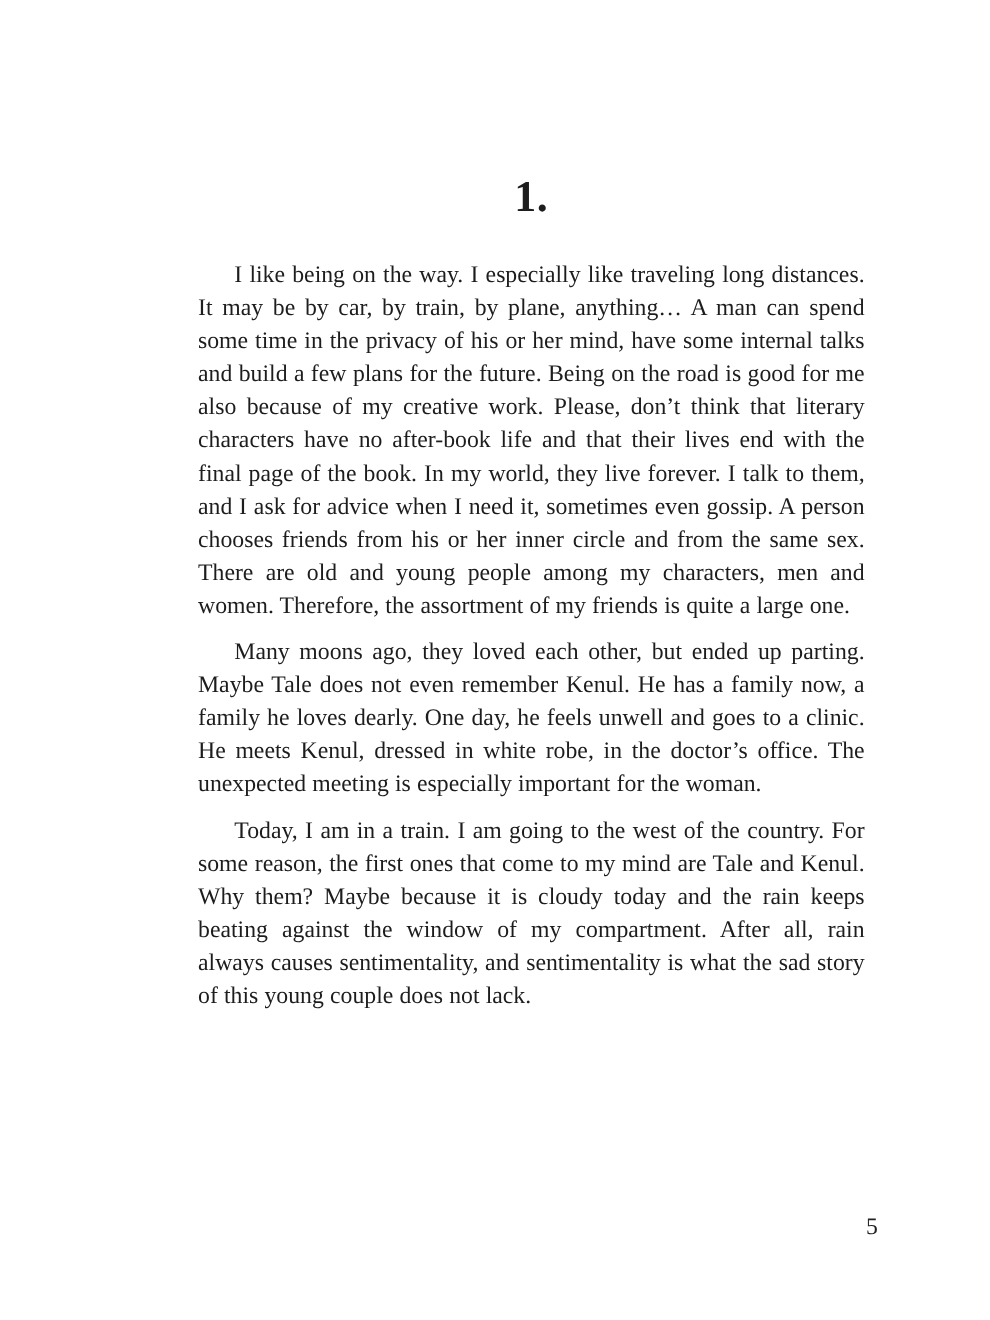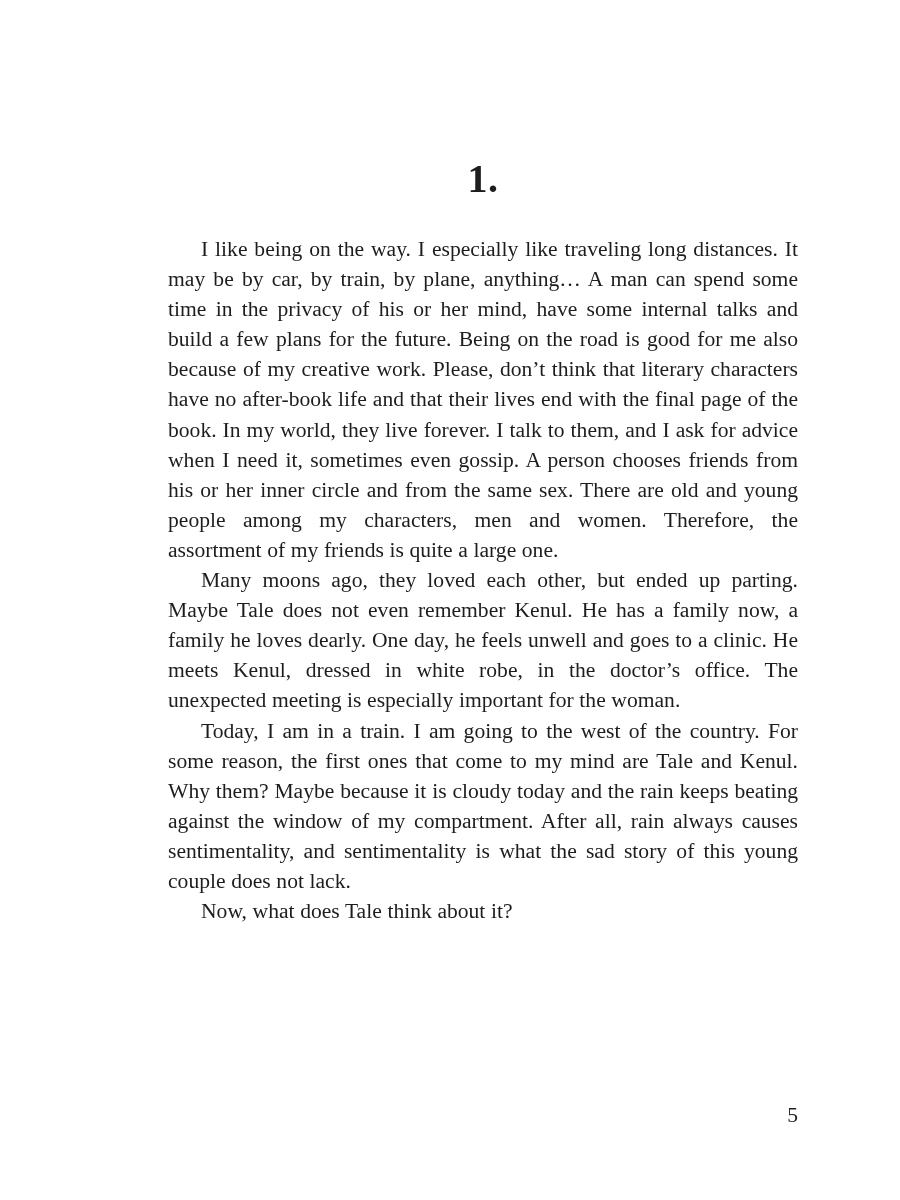--- a/index.html
+++ b/index.html
@@ -25,21 +25,21 @@
     font-weight: bold;
     text-align: center;
     margin: 0 0 31px 0;
     letter-spacing: 0.5px;
   }
   .body-paragraph {
     font-size: 21.6px;
     line-height: 30.1px;
     text-align: justify;
     text-indent: 33px;
-    margin: 0;
+    margin: 12px;
     word-spacing: 0.2px;
   }
   .page-number {
     position: absolute;
     top: 1100px;
     right: 102px;
     font-size: 21.6px;
     line-height: 30px;
     text-align: right;
     color: #222222;
@@ -47,16 +47,15 @@
 </style>
 </head>
 <body>
 
 <div class="book-page">
   <div class="text-column">
     <h1 class="chapter-heading">1.</h1>
     <p class="body-paragraph">I like being on the way. I especially like traveling long distances. It may be by car, by train, by plane, anything… A man can spend some time in the privacy of his or her mind, have some internal talks and build a few plans for the future. Being on the road is good for me also because of my creative work. Please, don’t think that literary characters have no after-book life and that their lives end with the final page of the book. In my world, they live forever. I talk to them, and I ask for advice when I need it, sometimes even gossip. A person chooses friends from his or her inner circle and from the same sex. There are old and young people among my characters, men and women. Therefore, the assortment of my friends is quite a large one.</p>
     <p class="body-paragraph">Many moons ago, they loved each other, but ended up parting. Maybe Tale does not even remember Kenul. He has a family now, a family he loves dearly. One day, he feels unwell and goes to a clinic. He meets Kenul, dressed in white robe, in the doctor’s office. The unexpected meeting is especially important for the woman.</p>
     <p class="body-paragraph">Today, I am in a train. I am going to the west of the country. For some reason, the first ones that come to my mind are Tale and Kenul. Why them? Maybe because it is cloudy today and the rain keeps beating against the window of my compartment. After all, rain always causes sentimentality, and sentimentality is what the sad story of this young couple does not lack.</p>
-    <p class="body-paragraph">Now, what does Tale think about it?</p>
   </div>
   <div class="page-number">5</div>
 </div>
 
 </body></html>

